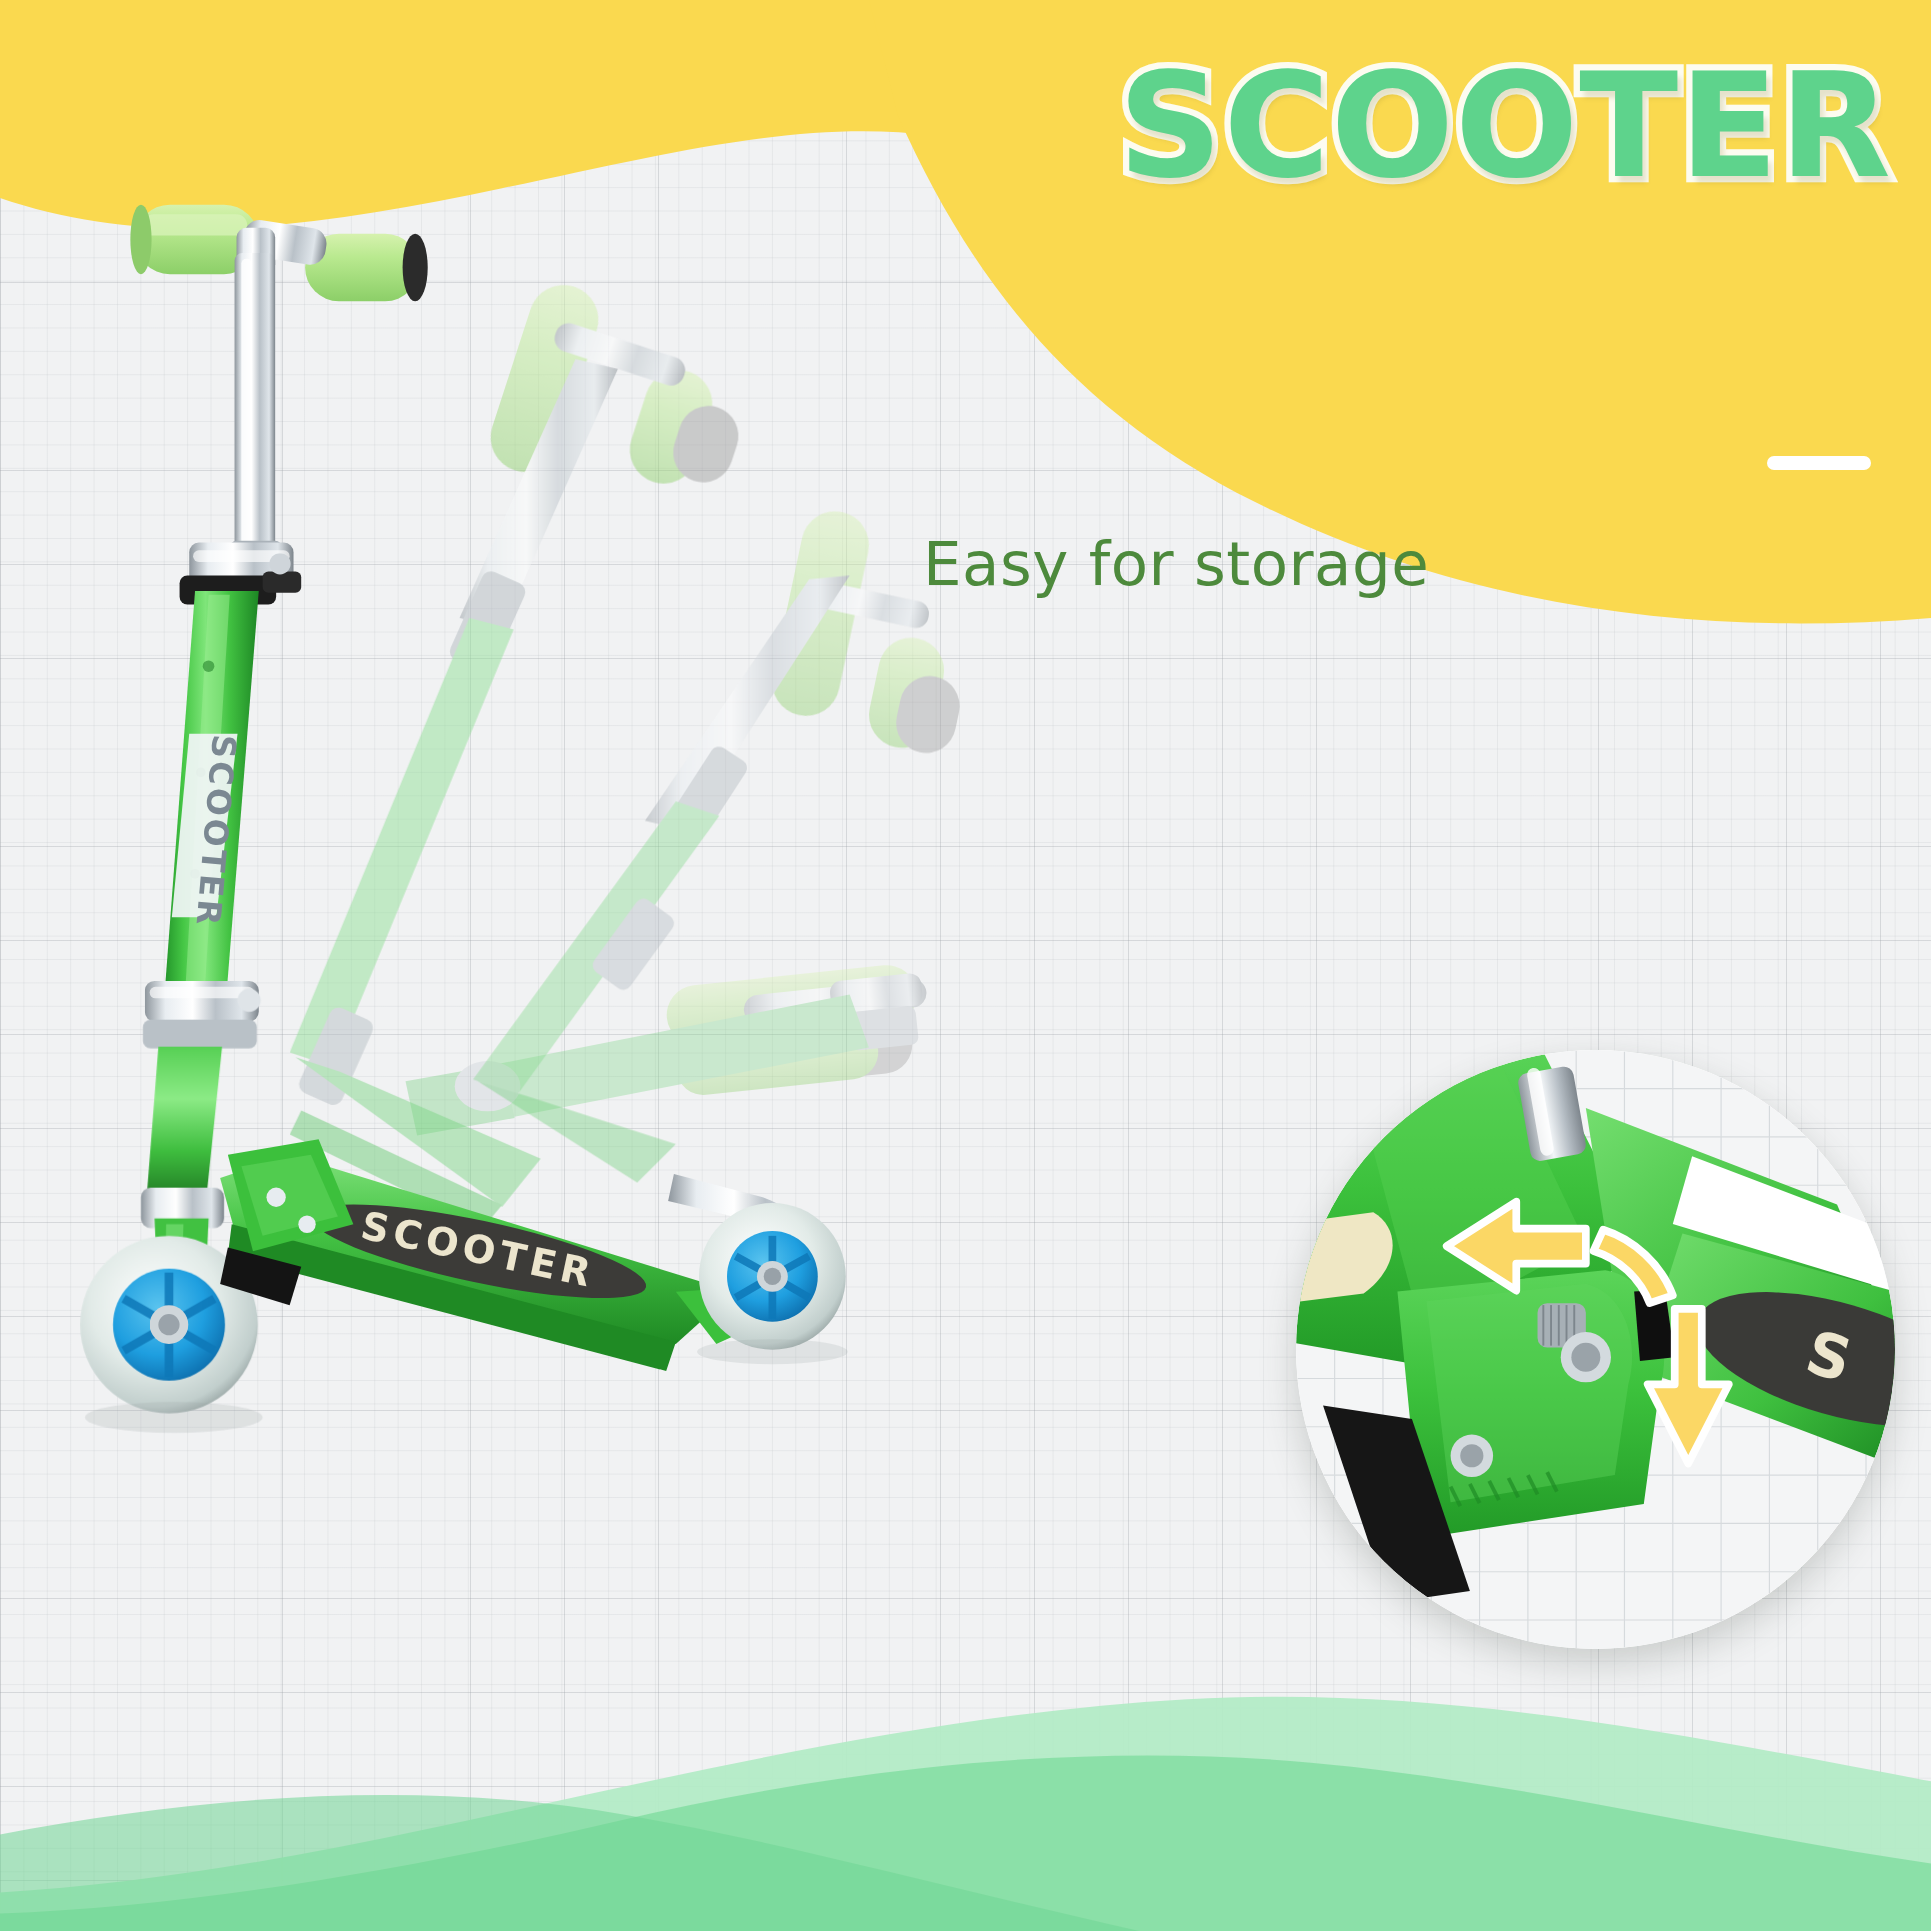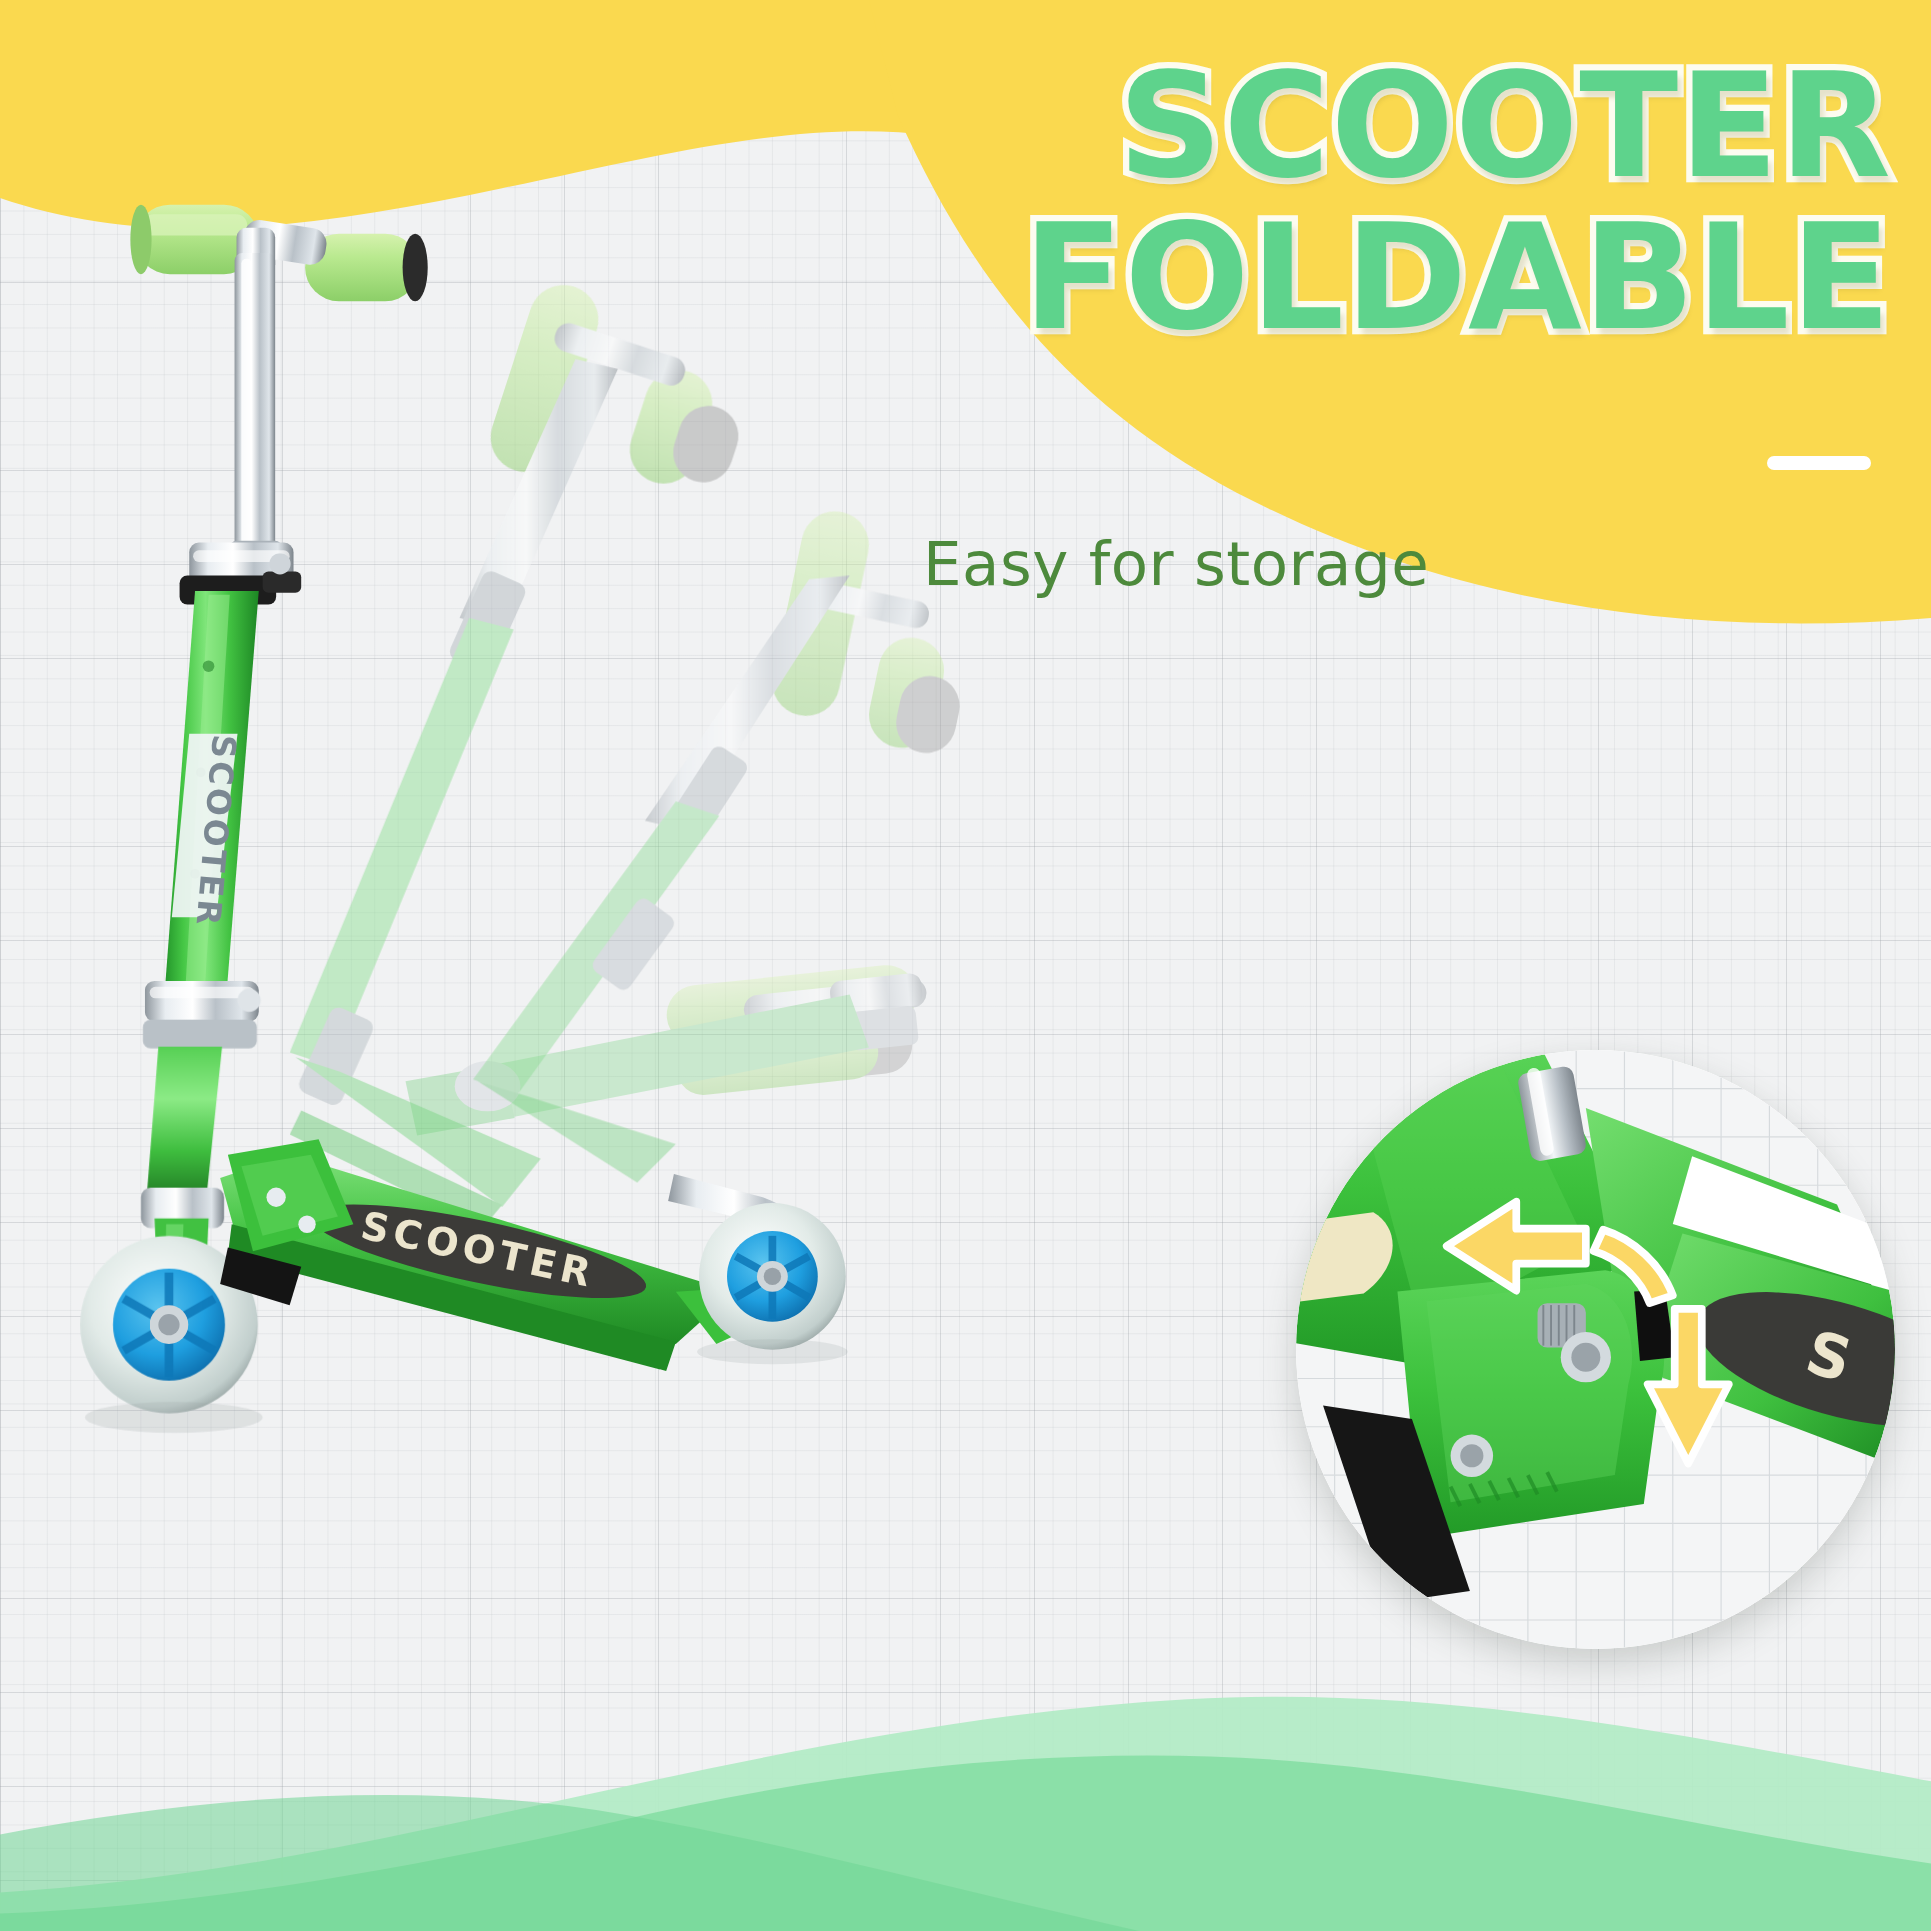--- a/index.html
+++ b/index.html
@@ -254,21 +254,20 @@
       <circle cx="800" cy="1322" r="16" fill="#cfd6da"></circle>
       <circle cx="800" cy="1322" r="9" fill="#98a1a8"></circle>
 
       <ellipse cx="180" cy="1468" rx="92" ry="16" fill="#9aa6a4" opacity=".22"></ellipse>
       <ellipse cx="800" cy="1400" rx="78" ry="13" fill="#9aa6a4" opacity=".20"></ellipse>
     </g>
   </svg>
 
   <div class="headline-wrap">
     <div class="hl-line l1">SCOOTER</div>
-    <div class="hl-line l2">FOLDABLE</div>
   </div>
 
   <div class="divider"></div>
 
   <div class="sub-wrap">
     <div class="sub-line">Easy for storage</div>
   </div>
 
   <div class="callout">
     <svg width="599" height="599" viewBox="0 0 620 620">

